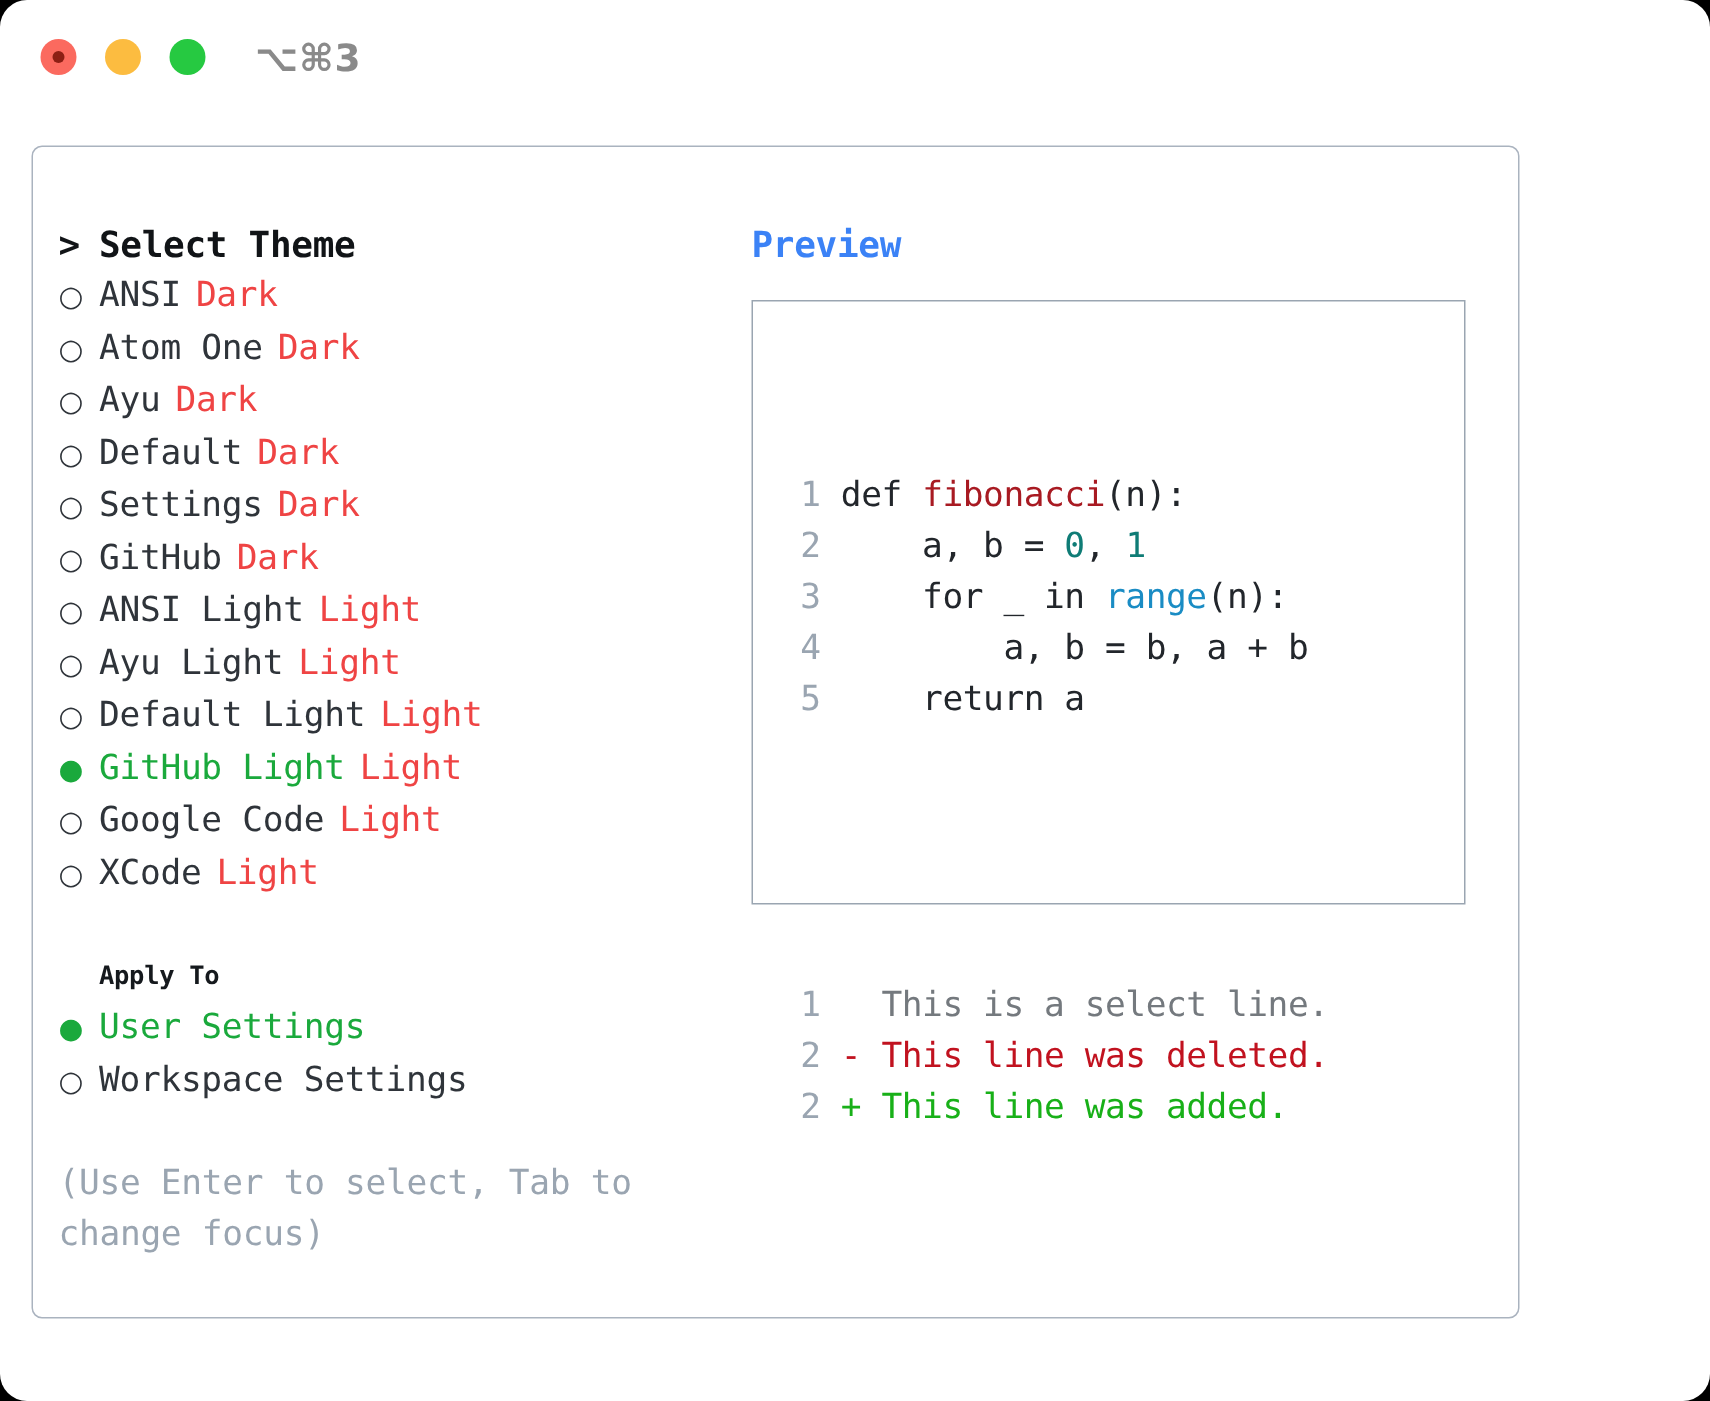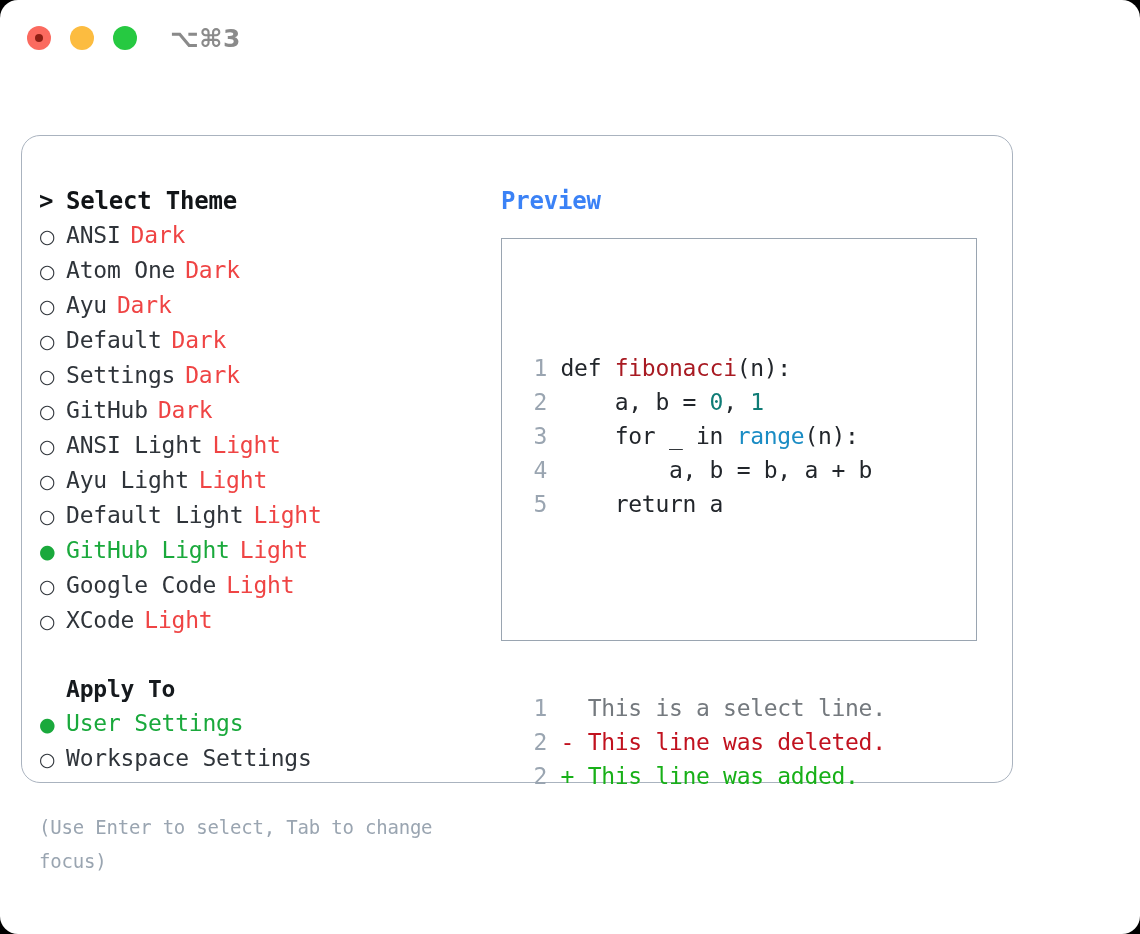--- a/index.html
+++ b/index.html
@@ -73,26 +73,25 @@
     font-family: "DejaVu Sans", "Liberation Sans", sans-serif;
     white-space: nowrap;
   }
 
   
   .card {
     position: absolute;
     left: 21px;
     top: 97px;
     width: 992px;
-    height: 648px;
+    height: 782px;
     border: 1.6px solid #aab3bf;
-    border-radius: 19px;
+    border-radius: 7px;
     box-sizing: border-box;
     background: #ffffff;
-    margin-top: 38px;
   }
 
   .columns {
     position: absolute;
     left: 0; top: 0;
     width: 100%;
     height: 100%;
   }
 
   
@@ -139,32 +138,32 @@
   }
   .opt-row.selected .opt-name { color: #1aa93c; }
   .opt-kind {
     color: #ef4444;
     margin-left: 10px;
   }
 
   .section-gap { height: 34px; }
 
   .section-title {
-    font-size: 23px;
+    font-size: 17px;
     font-weight: 700;
     color: #15191d;
     line-height: 34px;
     padding-left: 27px;
     letter-spacing: -0.2px;
     white-space: nowrap;
   }
 
   .hint {
     margin-top: 34px;
-    font-size: 19px;
+    font-size: 23px;
     color: #9aa5b1;
     line-height: 34px;
     width: 400px;
     letter-spacing: -0.2px;
   }
 
   
   .right-pane {
     position: absolute;
     left: 479px;

